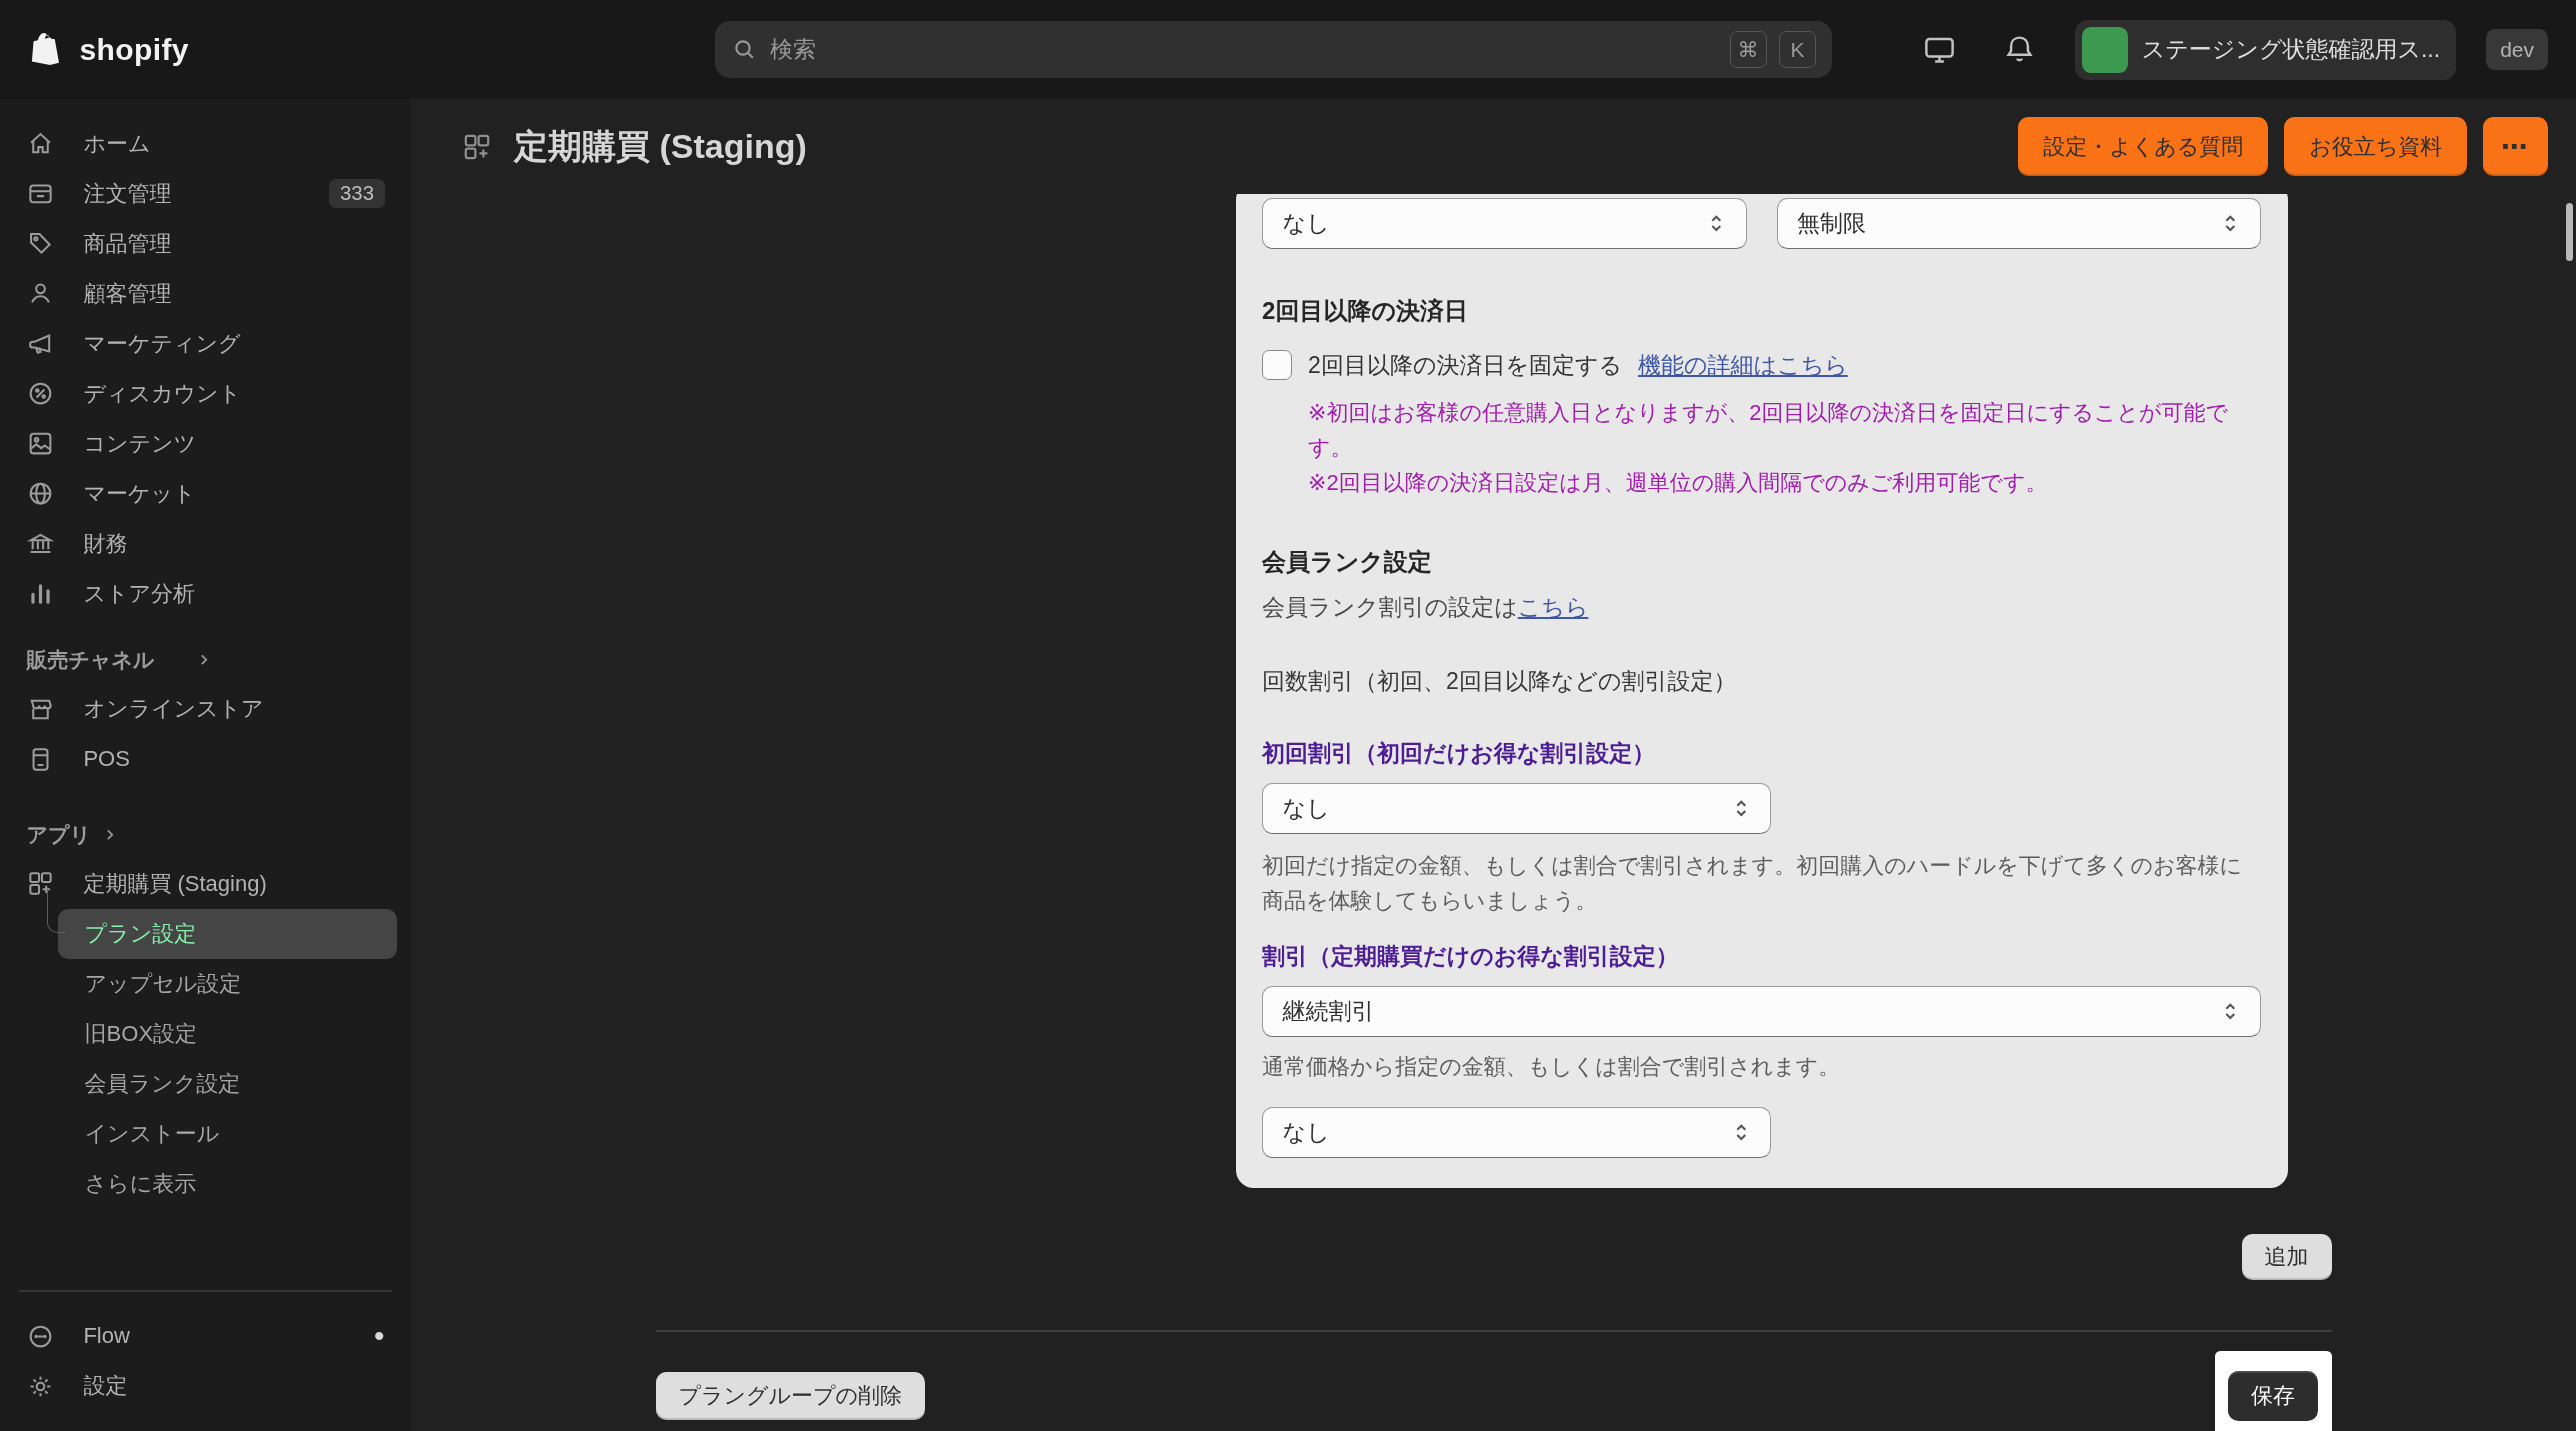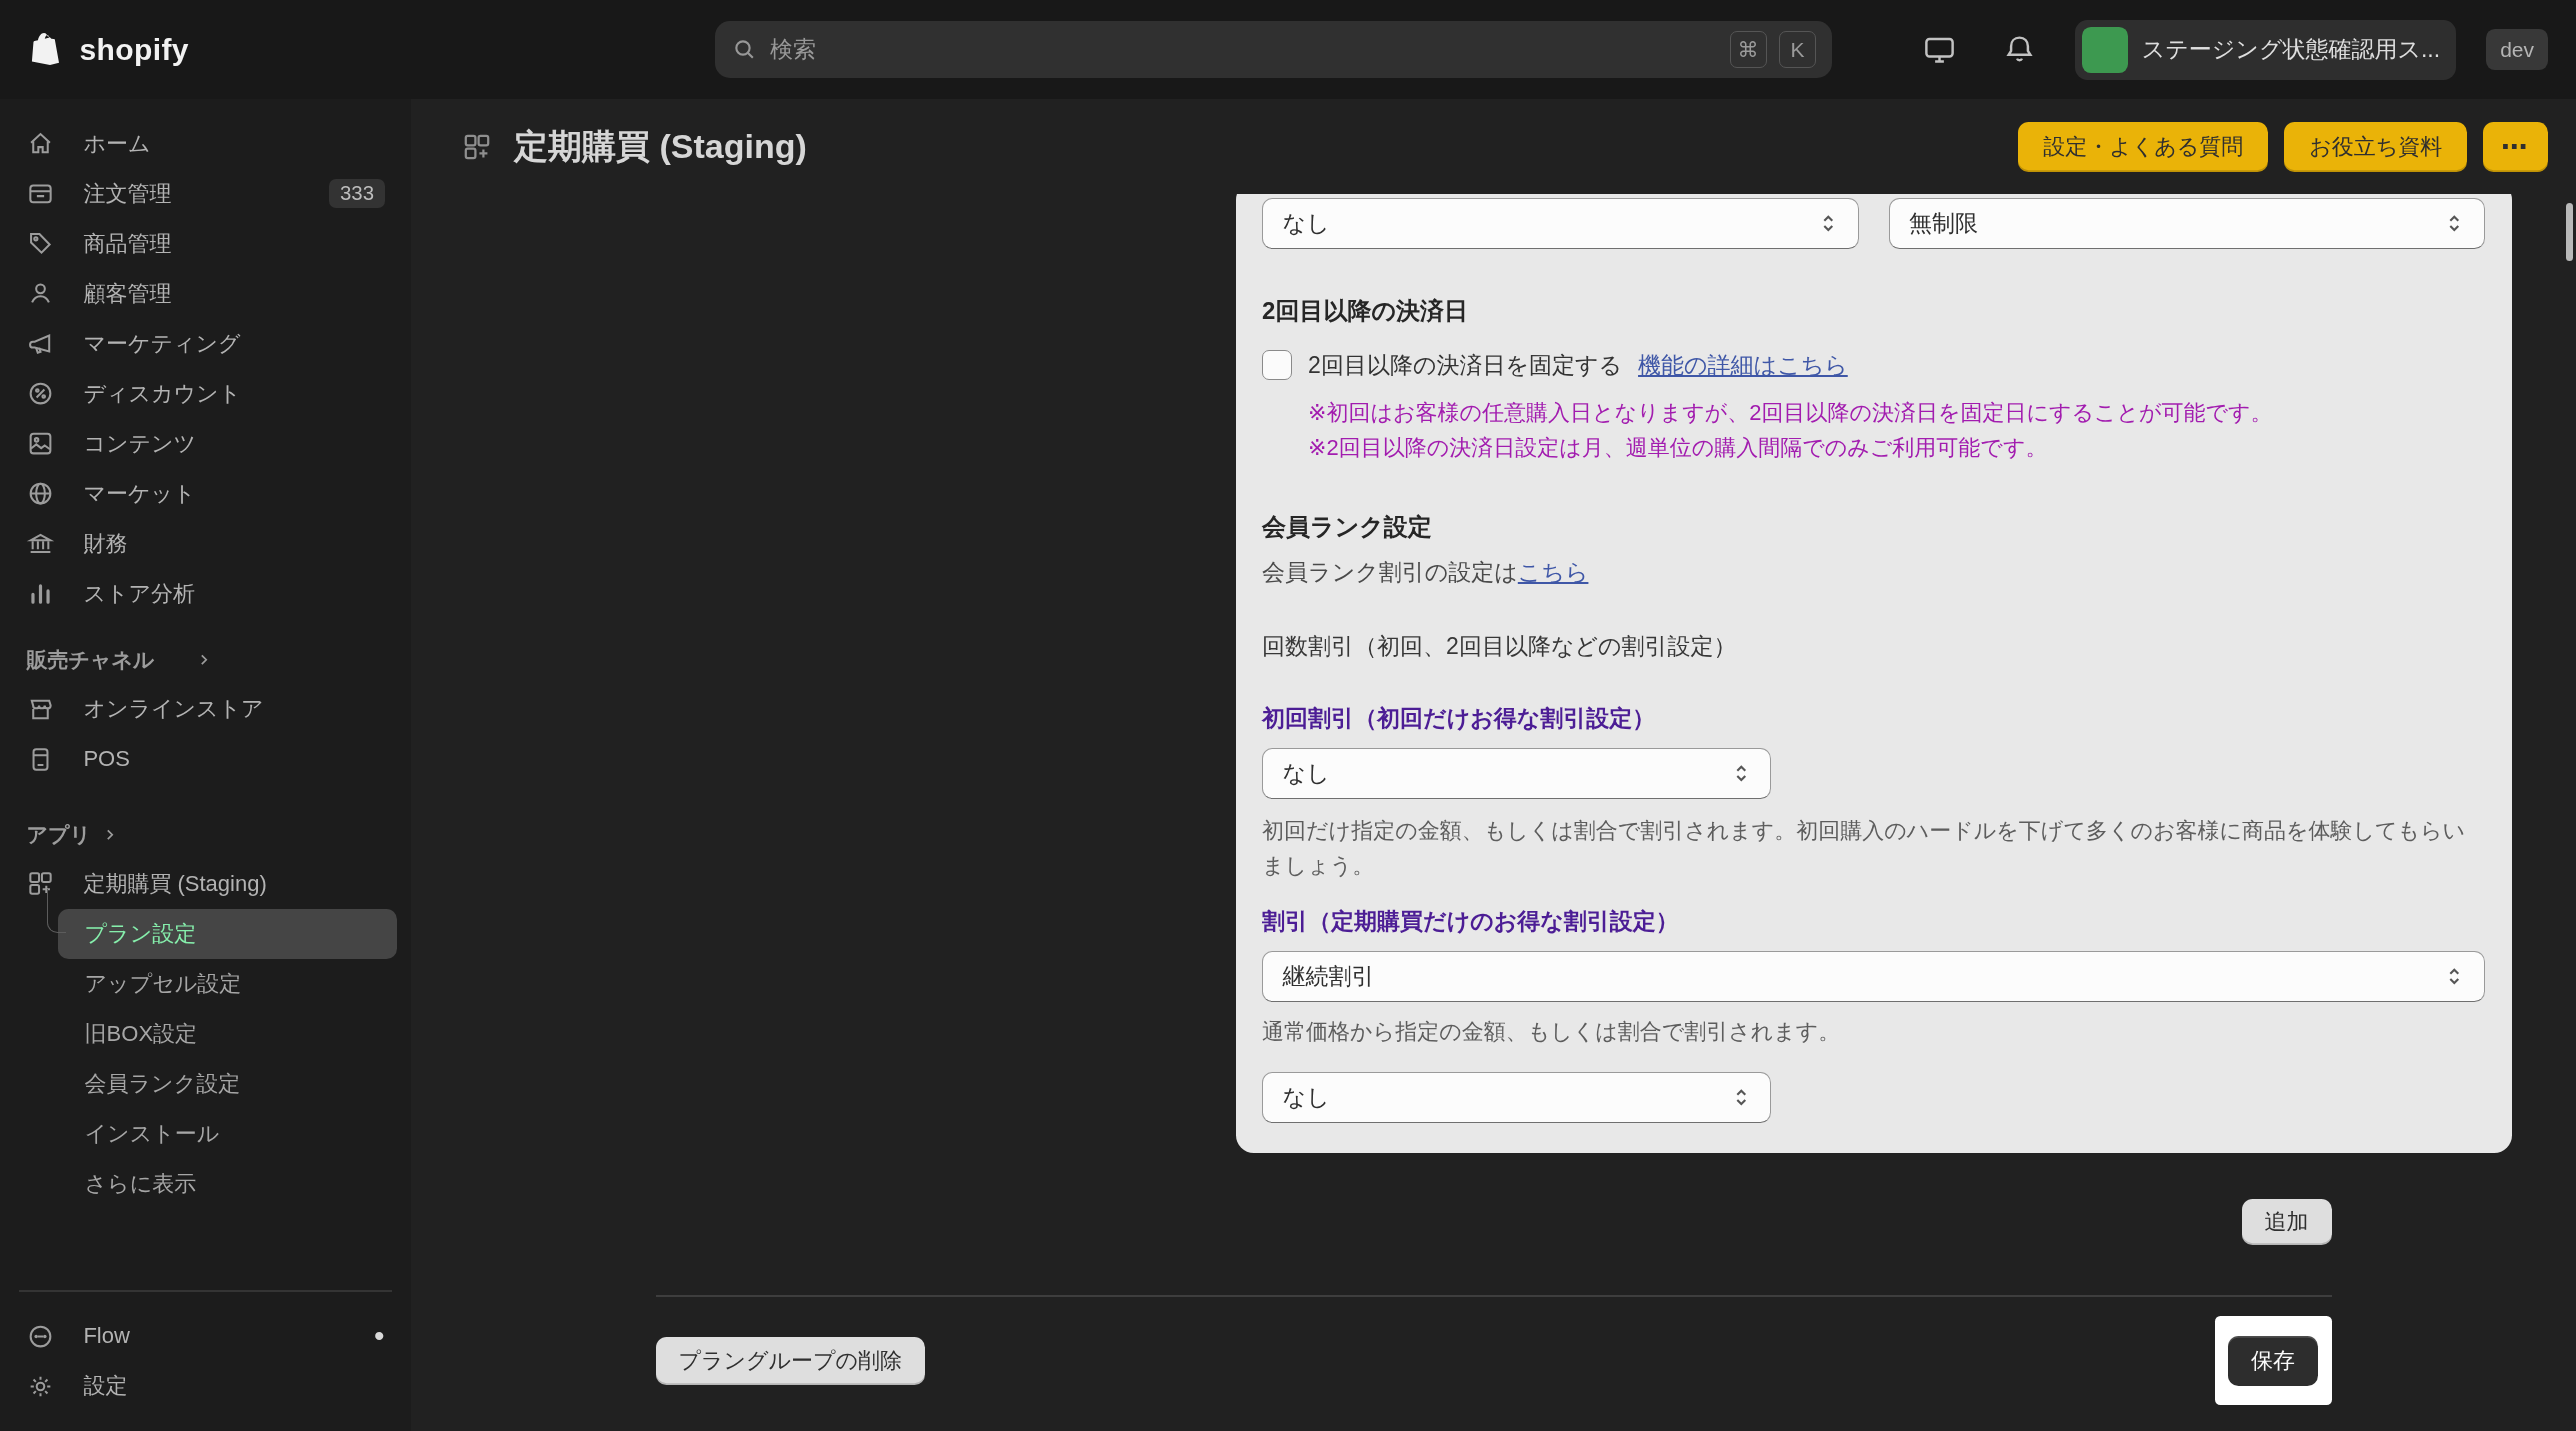--- a/index.html
+++ b/index.html
@@ -61,29 +61,29 @@
   .nav-divider { height:1.8px; background:#343434; margin:17.7px 5.3px 19.5px; }
   .flow-dot { margin-left:auto; color:#d8d8d8; font-size:30px; line-height:0; }
 
   
   .content { flex:1; background:#212121; position:relative; min-width:0; }
   .page-header { height:95px; display:flex; align-items:center; padding:0 28px 0 50px; }
   .page-header .app-glyph svg { width:32px; height:32px; }
   .page-title { color:#d6d6d6; font-size:34px; font-weight:700; margin-left:21px; }
   .header-actions { margin-left:auto; display:flex; align-items:center; gap:16px; }
   .btn { border:none; cursor:pointer; font-family:inherit; }
-  .btn-light { background:#eab308; color:#2f2f2f; font-size:22px; height:50px;
+  .btn-light { background:#f97316; color:#2f2f2f; font-size:22px; height:59px;
     padding:0 25px; border-radius:10.6px; display:flex; align-items:center;
     box-shadow: inset 0 -1.8px 0 rgba(0,0,0,.18); }
   .btn-more { padding:0 17.7px; font-size:26.6px; letter-spacing:2.7px; font-weight:700; }
   .page-body { position:absolute; top:95px; left:0; right:0; bottom:0; overflow:hidden; }
   .page-container { width:1676px; margin:0 auto; }
 
   
-  .card { margin-left:580px; width:1276px; background:#e8e8e8; border-radius:17.7px;
+  .card { margin-left:580px; width:1052px; background:#e8e8e8; border-radius:17.7px;
     margin-top:-12.4px; padding:16px 26.6px 30px; }
   .selects-row { display:flex; gap:30px; }
   .select { background:#fcfcfc; border:0.9px solid #9a9a9a; border-bottom-color:#6f6f6f;
     border-radius:10.6px; height:51px; display:flex; align-items:center;
     padding:0 16px 0 19.5px; color:#2f2f2f; font-size:23px; }
   .select .sel-label { flex:1; }
   .select svg { width:26.6px; height:26.6px; }
   .grow { flex:1; }
   .w-half { width:509px; }
   .sec-title { margin-top:46px; color:#262626; font-size:24px; font-weight:700; }

